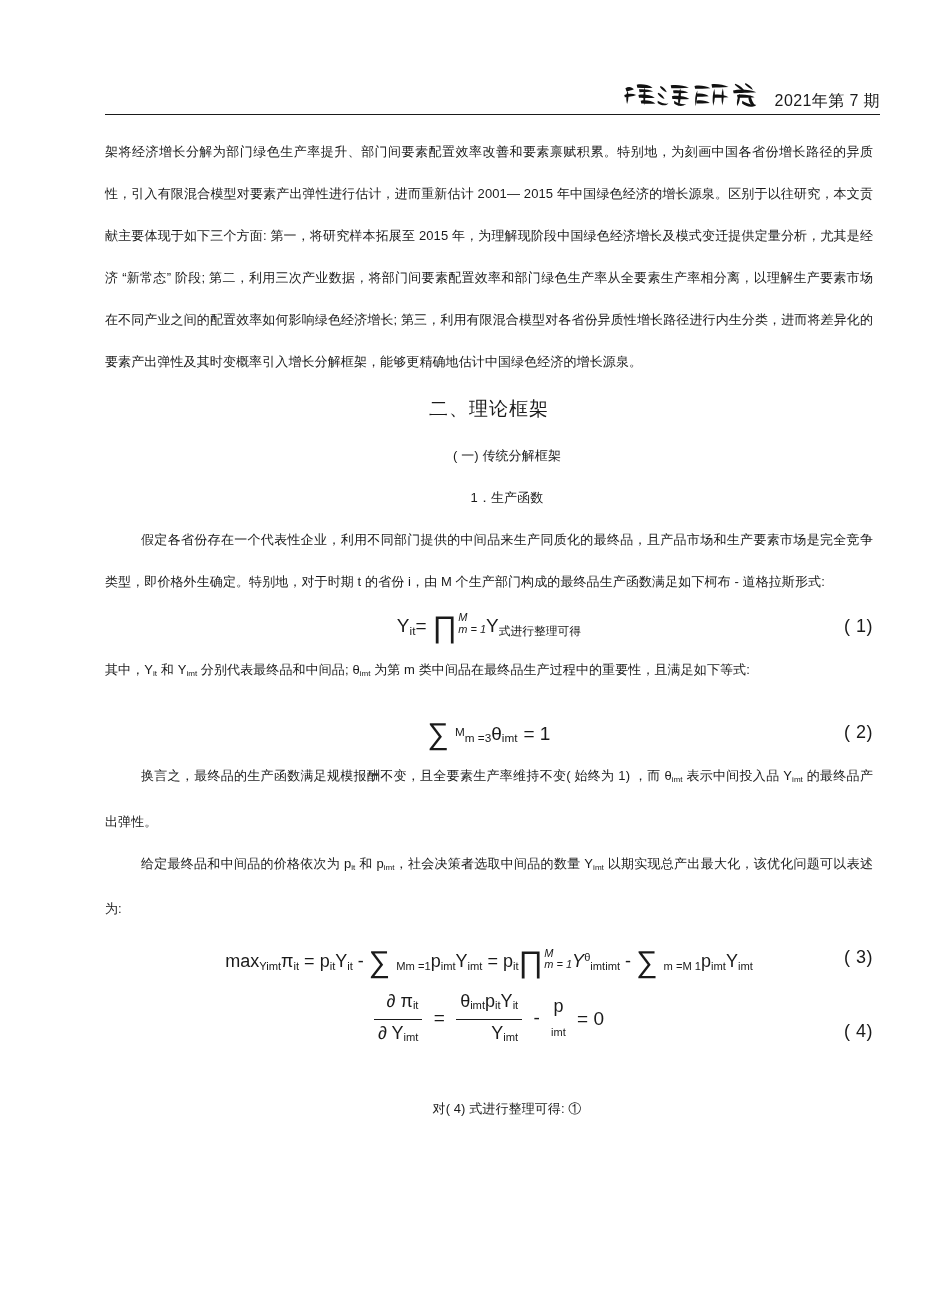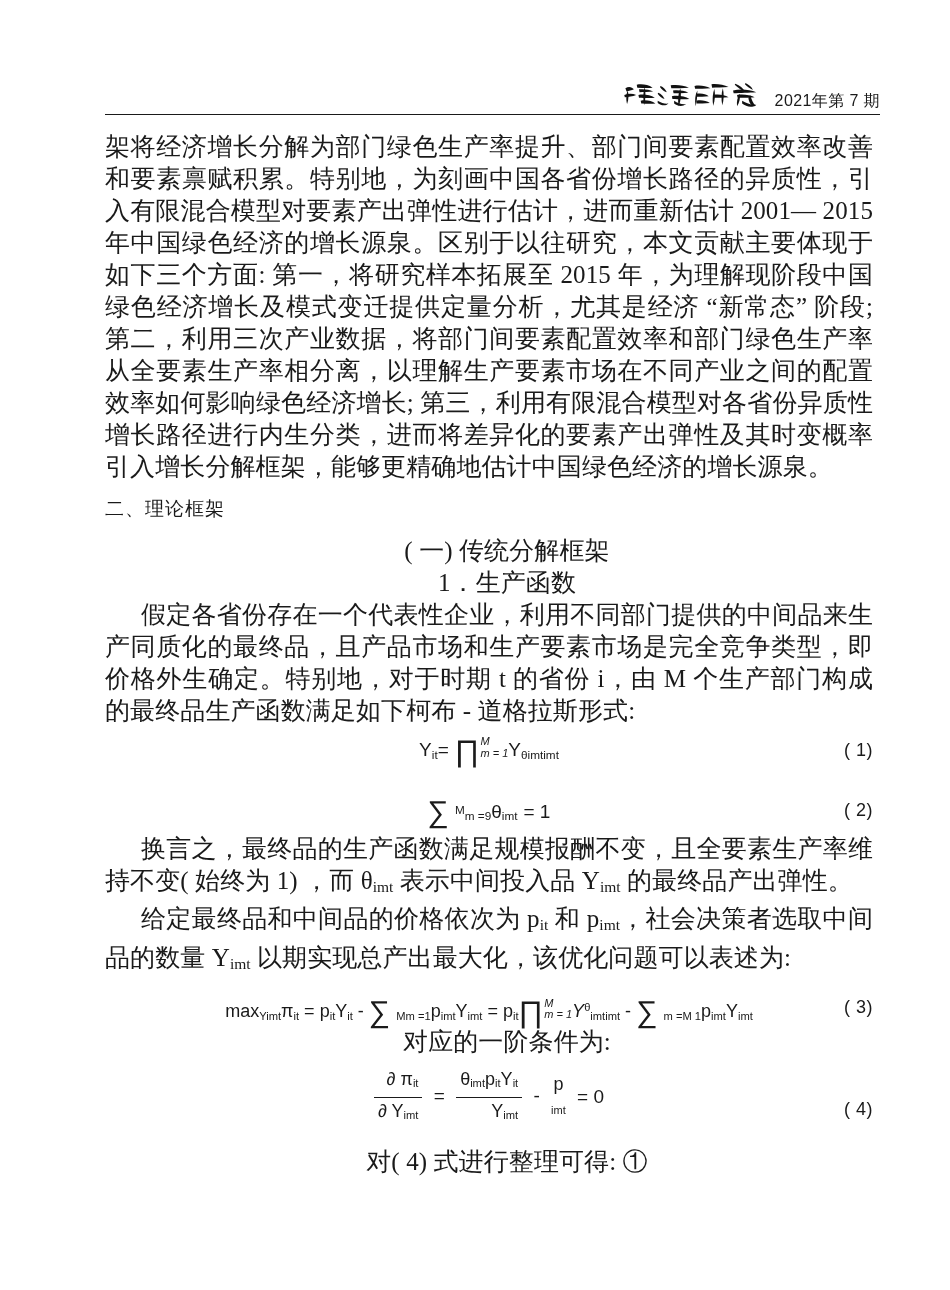--- a/index.html
+++ b/index.html
@@ -62,34 +62,35 @@
 
   
   .content {
     position: absolute;
     left: 105px;
     top: 131px;
     width: 768px;
   }
   p.t {
     margin: 0;
-    font-size: 25px;
-    line-height: 32px;
+    font-size: 13px;
+    line-height: 42px;
     text-align: justify;
     text-justify: inter-ideograph;
     letter-spacing: 0.1px;
-    font-family: Liberation Serif, serif;
+    font-family: Liberation Sans, sans-serif;
   }
   p.indent { text-indent: 36px; }
   p.nojust { text-align: center; }
 
   .section-title {
     margin: 0;
     font-size: 19px;
     line-height: 52px;
+    text-align: center;
     letter-spacing: 1px;
     font-weight: normal;
   }
 
   
   .eq {
     position: relative;
     font-size: 19px;
     line-height: 32px;
     height: 32px;
@@ -209,45 +210,45 @@
 
 
     <p class="t nojust" style="text-indent:36px">( 一) 传统分解框架</p>
 
     <p class="t nojust" style="text-indent:36px">1．生产函数</p>
 
     <p class="t indent">假定各省份存在一个代表性企业，利用不同部门提供的中间品来生产同质化的最终品，且产品市场和生产要素市场是完全竞争类型，即价格外生确定。特别地，对于时期 t 的省份 i，由 M 个生产部门构成的最终品生产函数满足如下柯布 - 道格拉斯形式:</p>
 
     <div class="eq eq-tall">
       <span class="eq-body">
-        <span>Y</span><sub>it</sub><span>=</span><span class="sp"></span><span class="bigop">∏</span><span class="lim"><span class="up">M</span><span class="dn">m = 1</span></span><span>Y</span><sub>θimtimt</sub>
+        <span>Y</span><sub>it</sub><span>=</span><span class="sp"></span><span class="bigop">∏</span><span class="lim"><span class="up">M</span><span class="dn">m = 1</span></span><span>Y</span><sub>式进行整理可得</sub>
       </span>
       <span class="eq-num">( 1)</span>
     </div>
 
+    <p class="t">其中，Y<sub>it</sub> 和 Y<sub>imt</sub> 分别代表最终品和中间品; θ<sub>imt</sub> 为第 m 类中间品在最终品生产过程中的重要性，且满足如下等式:</p>
 
     <div class="eq eq-tall" style="margin-top:14px">
       <span class="eq-body">
-        <span class="bigop">∑</span><span class="sp"></span><sup style="vertical-align:0.3em">M</sup><sub>m =9</sub><span>θ</span><sub>imt</sub><span class="sp"></span><span>= 1</span>
+        <span class="bigop">∑</span><span class="sp"></span><sup style="vertical-align:0.3em">M</sup><sub>m =3</sub><span>θ</span><sub>imt</sub><span class="sp"></span><span>= 1</span>
       </span>
       <span class="eq-num">( 2)</span>
     </div>
 
     <p class="t indent" style="margin-top:0">换言之，最终品的生产函数满足规模报酬不变，且全要素生产率维持不变( 始终为 1) ，而 θ<sub>imt</sub> 表示中间投入品 Y<sub>imt</sub> 的最终品产出弹性。</p>
 
     <p class="t indent">给定最终品和中间品的价格依次为 p<sub>it</sub> 和 p<sub>imt</sub>，社会决策者选取中间品的数量 Y<sub>imt</sub> 以期实现总产出最大化，该优化问题可以表述为:</p>
 
     <div class="eq eq-tall" style="margin-top:4px">
       <span class="eq-body" style="font-size:18px">
         <span>max</span><sub>Yimt</sub><span>π</span><sub>it</sub> <span>=</span> <span>p</span><sub>it</sub><span>Y</span><sub>it</sub> <span>-</span> <span class="bigop">∑</span><span class="sp"></span><sub>Mm =1</sub><span>p</span><sub>imt</sub><span>Y</span><sub>imt</sub> <span>=</span> <span>p</span><sub>it</sub><span class="bigop">∏</span><span class="lim"><span class="up">M</span><span class="dn">m = 1</span></span><span style="font-style:italic">Y</span><sup>θ</sup><sub>imtimt</sub> <span>-</span> <span class="bigop">∑</span><span class="sp"></span><sub>m =M 1</sub><span>p</span><sub>imt</sub><span>Y</span><sub>imt</sub>
       </span>
       <span class="eq-num">( 3)</span>
     </div>
 
-    <p class="t nojust" style="text-indent:36px; margin-top:-4px">对应的一阶条件为:</p>
 
     <div class="eq" style="height:82px; line-height:82px; margin-top:2px">
       <span class="eq-body" style="line-height:normal; display:block; padding-top:6px">
         <span class="frac">
           <span class="num"><span>∂ π</span><sub>it</sub></span>
           <span class="den"><span>∂ Y</span><sub>imt</sub></span>
         </span>
         <span class="sp"></span><span>=</span><span class="sp"></span>
         <span class="frac">
           <span class="num"><span>θ</span><sub>imt</sub><span>p</span><sub>it</sub><span>Y</span><sub>it</sub></span>
@@ -256,21 +257,21 @@
         <span class="sp"></span><span>-</span><span class="sp"></span>
         <span class="loweridx">
           <span class="top">p</span>
           <span class="bot">imt</span>
         </span>
         <span class="sp"></span><span style="vertical-align:middle">= 0</span>
       </span>
       <span class="eq-num" style="top:8px">( 4)</span>
     </div>
 
-    <p class="t nojust" style="text-indent:36px; margin-top:4px">对( 4) 式进行整理可得: ①</p>
+    <p class="t nojust" style="text-indent:36px; margin-top:24px">对( 4) 式进行整理可得: ①</p>
 
     <div class="eq" style="height:70px; line-height:70px; margin-top:4px">
       <span class="eq-body" style="line-height:normal; display:block; padding-top:14px">
         
         <span class="sp"></span>
         
       </span>
 
     </div>
 

